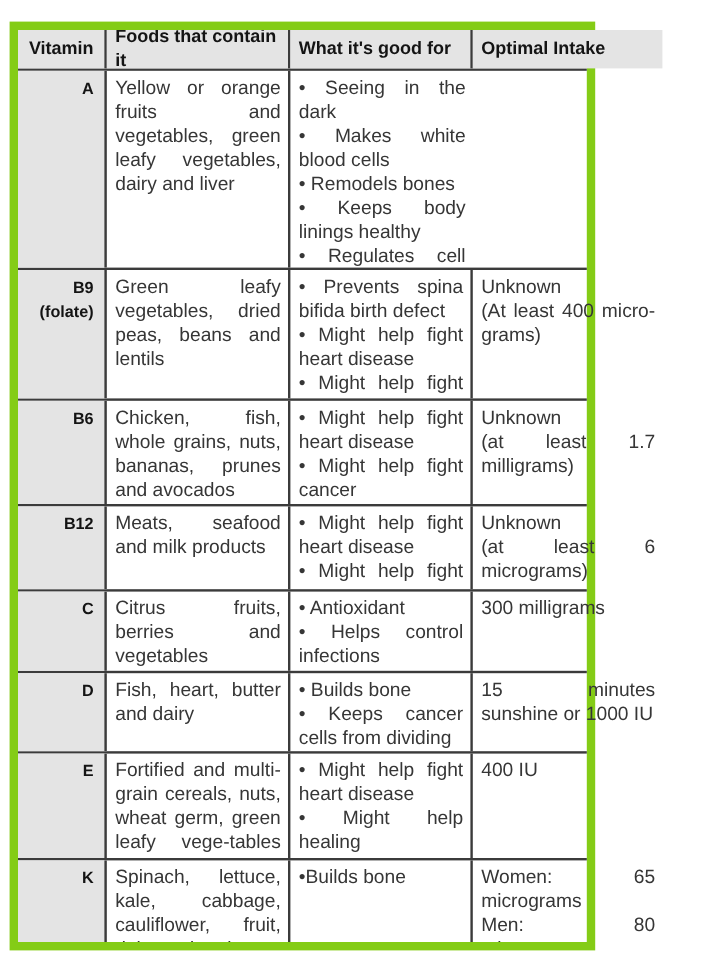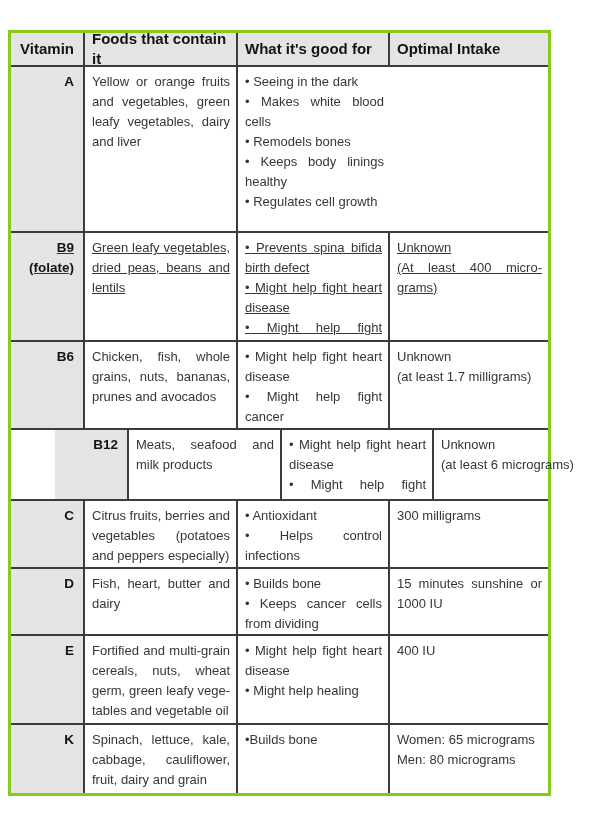--- a/index.html
+++ b/index.html
@@ -2,35 +2,35 @@
 <html><head>
 <meta charset="utf-8">
 <style>
   html,body{margin:0;padding:0;}
   body{
     width:600px;height:815px;background:#ffffff;
     font-family:"Liberation Sans", sans-serif;
     color:#363636;position:relative;overflow:hidden;
   }
   .vtable{
-    position:absolute;left:8px;top:30px;width:543px;
-    border:3px solid #84cc16;box-sizing:border-box;background:#fff;
+    position:absolute;left:8px;top:18px;width:488px;
+    border:7px solid #84cc16;box-sizing:border-box;background:#fff;
   }
   .tr{
     display:grid;
     grid-template-columns:74px 153px 152px 158px;
     border-bottom:2px solid #3b3b3b;
     box-sizing:border-box;
   }
   .tr:last-child{border-bottom:none;}
   .td{
     border-right:2px solid #3b3b3b;
     box-sizing:border-box;
     padding:5px 6px 4px 7px;
-    font-size:13px;line-height:20px;
+    font-size:16px;line-height:20px;
     overflow:hidden;
   }
   .td:last-child{border-right:none;}
   .th{
     background:#e4e4e4;display:flex;align-items:center;
     font-weight:bold;font-size:15px;color:#141414;
     padding-top:0;padding-bottom:0;
   }
   .th.right{justify-content:flex-end;padding-right:9px;}
   .vit{
@@ -62,21 +62,21 @@
     </div>
     <div class="td">
       <div class="line">• Seeing in the dark</div>
       <div class="line">• Makes white blood cells</div>
       <div class="line">• Remodels bones</div>
       <div class="line">• Keeps body linings healthy</div>
       <div class="line">• Regulates cell growth</div>
     </div>
   </div>
 
-  <div class="tr" style="height:109px;text-decoration:underline;">
+  <div class="tr" style="height:109px;">
     <div class="td vit">
       <div>B9</div>
       <div>(folate)</div>
     </div>
     <div class="td">
       <p class="just">Green leafy vegetables, dried peas, beans and lentils</p>
     </div>
     <div class="td">
       <div class="line">• Prevents spina bifida birth defect</div>
       <div class="line">• Might help fight heart disease</div>
@@ -99,21 +99,21 @@
       <div class="line">• Might help fight heart disease</div>
       <div class="line">• Might help fight cancer</div>
       <div class="line">• Might help stress</div>
     </div>
     <div class="td">
       <div class="line">Unknown</div>
       <div class="line">(at least 1.7 milligrams)</div>
     </div>
   </div>
 
-  <div class="tr" style="height:71px;padding-left:44px;">
+  <div class="tr" style="height:71px;">
     <div class="td vit">
       <div>B12</div>
     </div>
     <div class="td">
       <p class="just">Meats, seafood and milk products</p>
     </div>
     <div class="td">
       <div class="line">• Might help fight heart disease</div>
       <div class="line">• Might help fight cancer</div>
     </div>

